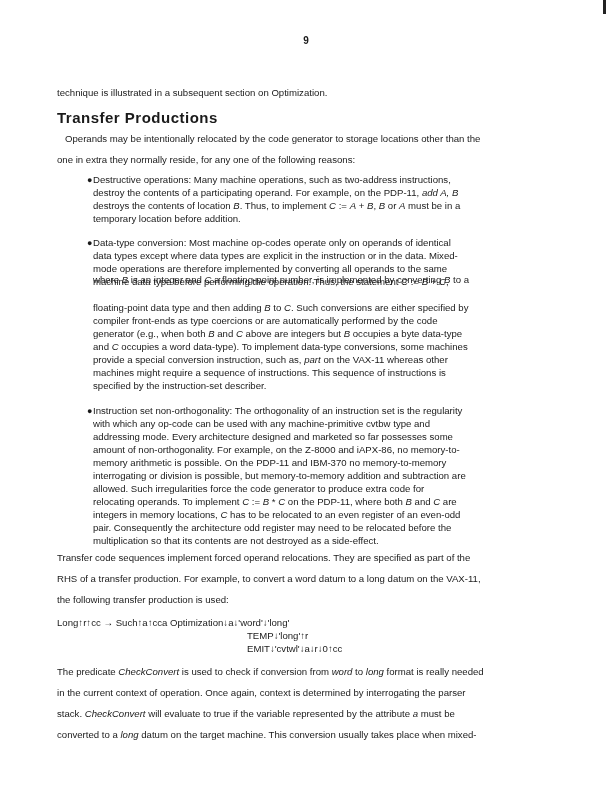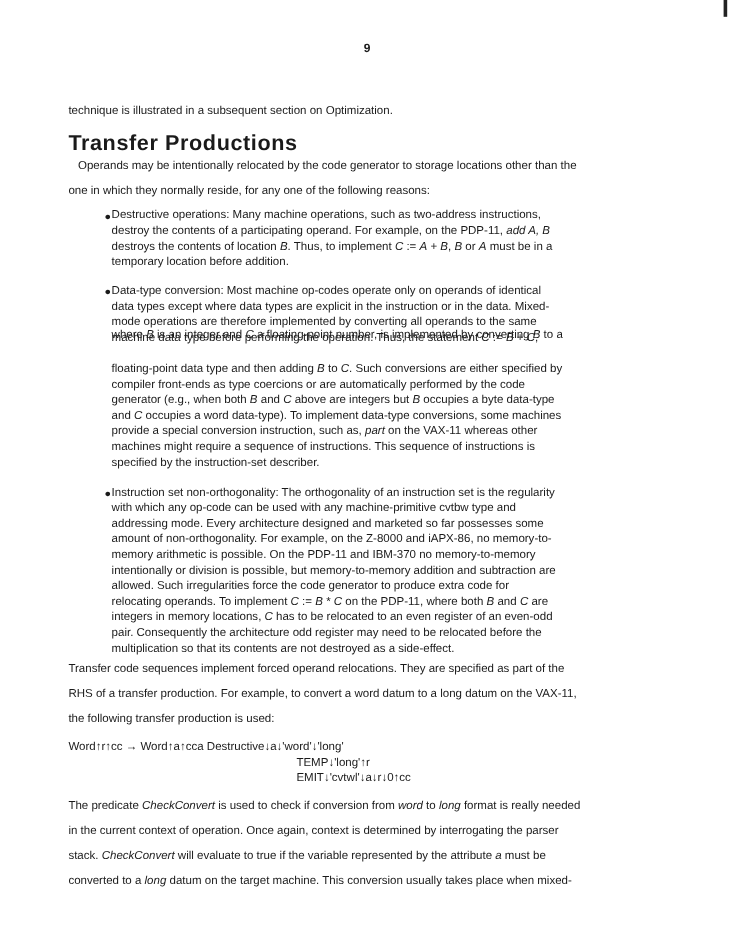--- a/index.html
+++ b/index.html
@@ -4,38 +4,38 @@
   <style>
     html, body { margin: 0; padding: 0; background: #ffffff; }
     body {
       width: 612px; height: 791px; position: relative; overflow: hidden;
       font-family: "Liberation Sans", sans-serif; color: #1a1a1a;
       font-size: 9.6px;
     }
     .corner-mark { position: absolute; left: 603px; top: 0; width: 3px; height: 14px; background: #222; }
     .page-number { position: absolute; left: 0; width: 612px; top: 35px; text-align: center; font-size: 10px; font-weight: bold; }
     .line { position: absolute; white-space: nowrap; line-height: 12px; }
-    .heading { position: absolute; left: 57px; top: 109px; font-size: 18px; font-weight: bold; letter-spacing: 0.5px; white-space: nowrap; }
+    .heading { position: absolute; left: 57px; top: 109px; font-size: 15px; font-weight: bold; letter-spacing: 0.5px; white-space: nowrap; }
     .bullet-dot { position: absolute; font-size: 9px; }
     i, .it { }
     .p { left: 57px; }
     .pi { left: 65px; }
     .b { left: 93px; }
   </style>
 </head>
 <body>
 
 <div class="corner-mark"></div>
 <div class="page-number">9</div>
 
 <div class="line p" style="top:87px">technique is illustrated in a subsequent section on Optimization.</div>
 <div class="heading">Transfer Productions</div>
 
 <div class="line pi" style="top:133px">Operands may be intentionally relocated by the code generator to storage locations other than the</div>
-<div class="line p" style="top:154px">one in which they normally reside, for any one of the following reasons:</div>
+<div class="line p" style="top:154px">one in extra they normally reside, for any one of the following reasons:</div>
 
 <div class="bullet-dot" style="left:87px;top:175px">●</div>
 <div class="line b" style="top:174px">Destructive operations:  Many machine operations, such as two-address instructions,</div>
 <div class="line b" style="top:187px">destroy the contents of a participating operand.  For example, on the PDP-11, <i>add A, B</i></div>
 <div class="line b" style="top:200px">destroys the contents of location <i>B</i>.  Thus, to implement <i>C</i> := <i>A</i> + <i>B</i>, <i>B</i> or <i>A</i> must be in a</div>
 <div class="line b" style="top:213px">temporary location before addition.</div>
 
 <div class="bullet-dot" style="left:87px;top:238px">●</div>
 <div class="line b" style="top:237px">Data-type conversion:  Most machine op-codes operate only on operands of identical</div>
 <div class="line b" style="top:250px">data types except where data types are explicit in the instruction or in the data.  Mixed-</div>
@@ -49,34 +49,34 @@
 <div class="line b" style="top:354px">provide a special conversion instruction, such as, <i>part</i> on the VAX-11 whereas other</div>
 <div class="line b" style="top:367px">machines might require a sequence of instructions.  This sequence of instructions is</div>
 <div class="line b" style="top:380px">specified by the instruction-set describer.</div>
 
 <div class="bullet-dot" style="left:87px;top:406px">●</div>
 <div class="line b" style="top:405px">Instruction set non-orthogonality:  The orthogonality of an instruction set is the regularity</div>
 <div class="line b" style="top:418px">with which any op-code can be used with any machine-primitive cvtbw type and</div>
 <div class="line b" style="top:431px">addressing mode.  Every architecture designed and marketed so far possesses some</div>
 <div class="line b" style="top:444px">amount of non-orthogonality.  For example, on the Z-8000 and iAPX-86, no memory-to-</div>
 <div class="line b" style="top:457px">memory arithmetic is possible.  On the PDP-11 and IBM-370 no memory-to-memory</div>
-<div class="line b" style="top:470px">intentionally or division is possible, but memory-to-memory addition and subtraction are</div>
+<div class="line b" style="top:470px">interrogating or division is possible, but memory-to-memory addition and subtraction are</div>
 <div class="line b" style="top:483px">allowed.  Such irregularities force the code generator to produce extra code for</div>
 <div class="line b" style="top:496px">relocating operands.  To implement <i>C</i> := <i>B</i> * <i>C</i> on the PDP-11, where both <i>B</i> and <i>C</i> are</div>
 <div class="line b" style="top:509px">integers in memory locations, <i>C</i> has to be relocated to an even register of an even-odd</div>
 <div class="line b" style="top:522px">pair.  Consequently the architecture odd register may need to be relocated before the</div>
 <div class="line b" style="top:535px">multiplication so that its contents are not destroyed as a side-effect.</div>
 
 <div class="line p" style="top:552px">Transfer code sequences implement forced operand relocations.  They are specified as part of the</div>
 <div class="line p" style="top:573px">RHS of a transfer production.  For example, to convert a word datum to a long datum on the VAX-11,</div>
 <div class="line p" style="top:594px">the following transfer production is used:</div>
 
 <div class="line p" style="top:617px">
-  <span>Word↑r↑cc → Word↑a↑cca</span>
-  <span class="it">Destructive↓a↓'word'↓'long'</span>
+  <span>Long↑r↑cc → Such↑a↑cca</span>
+  <span class="it">Optimization↓a↓'word'↓'long'</span>
 </div>
 <div class="line" style="left:247px;top:630px">TEMP↓'long'↑r</div>
 <div class="line" style="left:247px;top:643px">EMIT↓'cvtwl'↓a↓r↓0↑cc</div>
 
 <div class="line p" style="top:666px">The predicate <i>CheckConvert</i> is used to check if conversion from <i>word</i> to <i>long</i> format is really needed</div>
 <div class="line p" style="top:687px">in the current context of operation.  Once again, context is determined by interrogating the parser</div>
 <div class="line p" style="top:708px">stack.  <i>CheckConvert</i> will evaluate to true if the variable represented by the attribute <i>a</i> must be</div>
 <div class="line p" style="top:729px">converted to a <i>long</i> datum on the target machine.  This conversion usually takes place when mixed-</div>
 
 </body></html>

